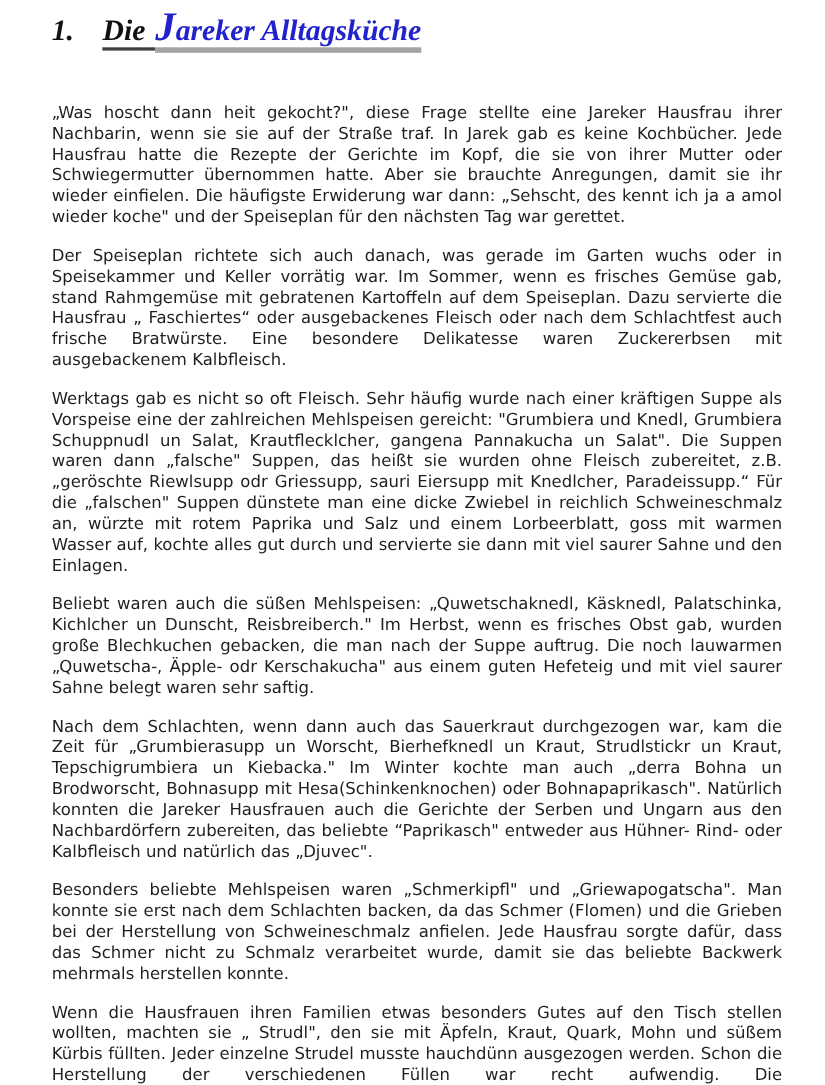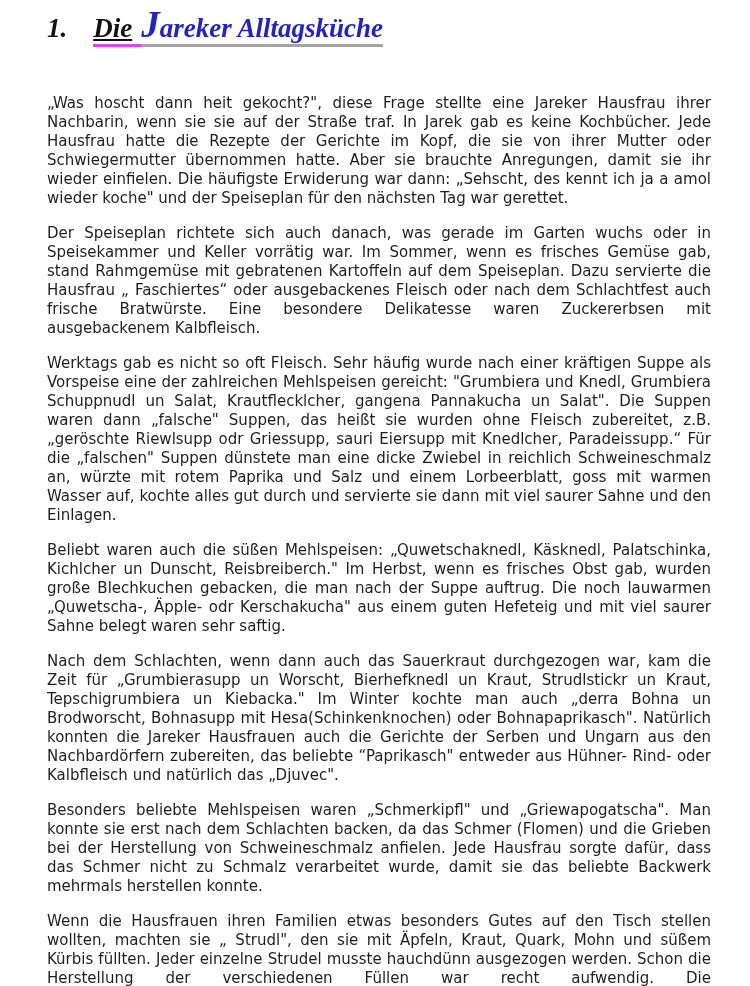--- a/index.html
+++ b/index.html
@@ -25,28 +25,27 @@
     line-height: 34px;
     color: #111111;
     white-space: nowrap;
   }
   .doc-title .num {
     display: inline-block;
     margin-right: 26px;
   }
   .doc-title .word-black {
     color: #111111;
-    border-bottom: 3px solid #d946ef;
+    border-bottom: 3px solid #404040;
     padding-right: 9px;
     padding-bottom: 1px;
-    text-decoration: underline;
   }
   .doc-title .word-blue {
     color: #2222cc;
-    border-bottom: 3px solid #a3a3a3;
+    border-bottom: 5px solid #a3a3a3;
     padding-bottom: 1px;
   }
   .doc-title .initial {
     font-size: 37px;
   }
   
   .doc-body {
     margin: 49px 39px 0 47px;
     font-family: "DejaVu Sans", sans-serif;
     font-size: 15px;

